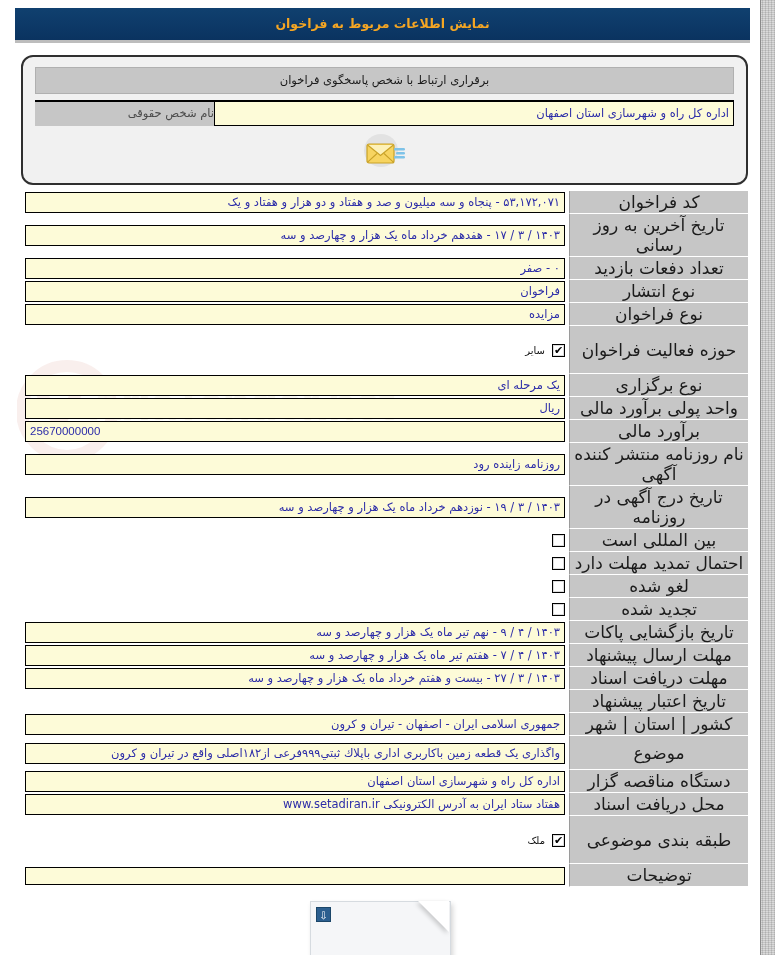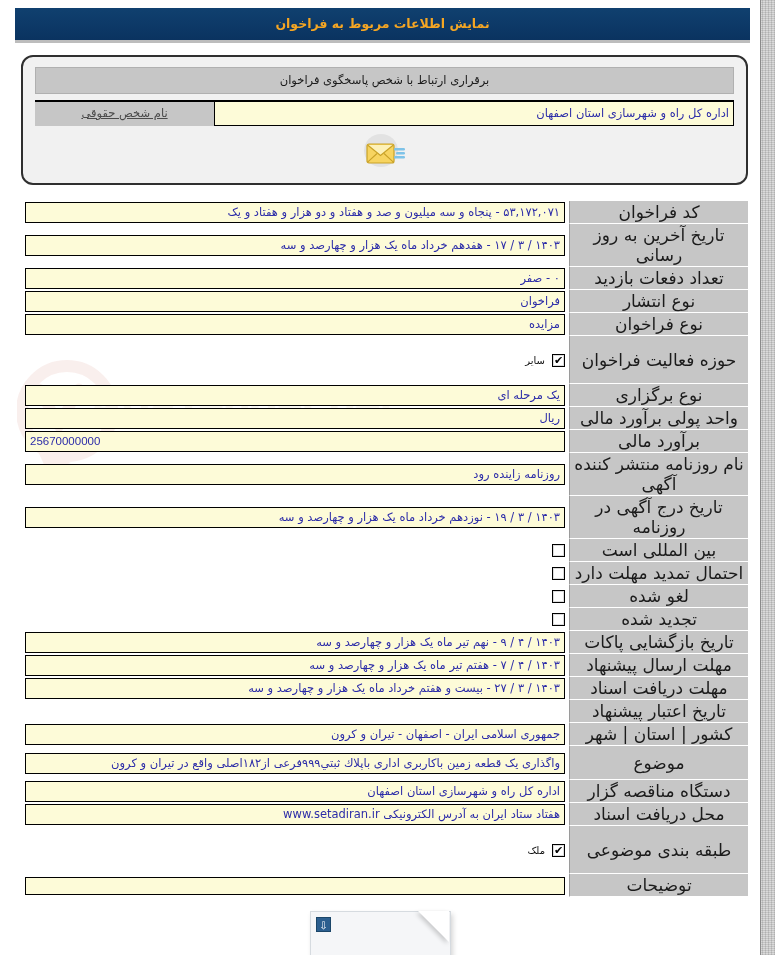--- a/index.html
+++ b/index.html
@@ -53,21 +53,21 @@
     text-align: center;
     font-weight: bold;
     font-size: 12.5px;
     padding: 8px 0 9px 0;
     border-bottom: 3px solid #bdbdbd;
     letter-spacing: 0.2px;
   }
 
   
   .contact-panel {
-    margin: 12px 12px 16px 22px;
+    margin: 12px 12px 6px 22px;
     background: #f1f1f1;
     border: 2px solid #2f2f2f;
     border-radius: 12px;
     padding: 10px 12px 6px 12px;
   }
   .contact-head {
     background: #c6c6c6;
     border: 1px solid #b0b0b0;
     text-align: center;
     font-size: 11.5px;
@@ -75,26 +75,24 @@
     padding: 5px 0 6px 0;
   }
   .contact-row {
     display: flex;
     margin-top: 6px;
     border-top: 2px solid #000;
   }
   .contact-label {
     width: 179px;
     background: #c6c6c6;
-    text-align: center;
     font-size: 11.5px;
     color: #4a4a4a;
     padding: 4px 0 5px 0;
     box-sizing: border-box;
-    text-decoration: underline;
   }
   .contact-value {
     flex: 1;
     background: #fdfbd8;
     color: #2c2ca8;
     text-align: right;
     padding: 4px 4px 5px 4px;
     font-size: 11.5px;
     border-right: 1px solid #000;
     border-bottom: 1px solid #000;

